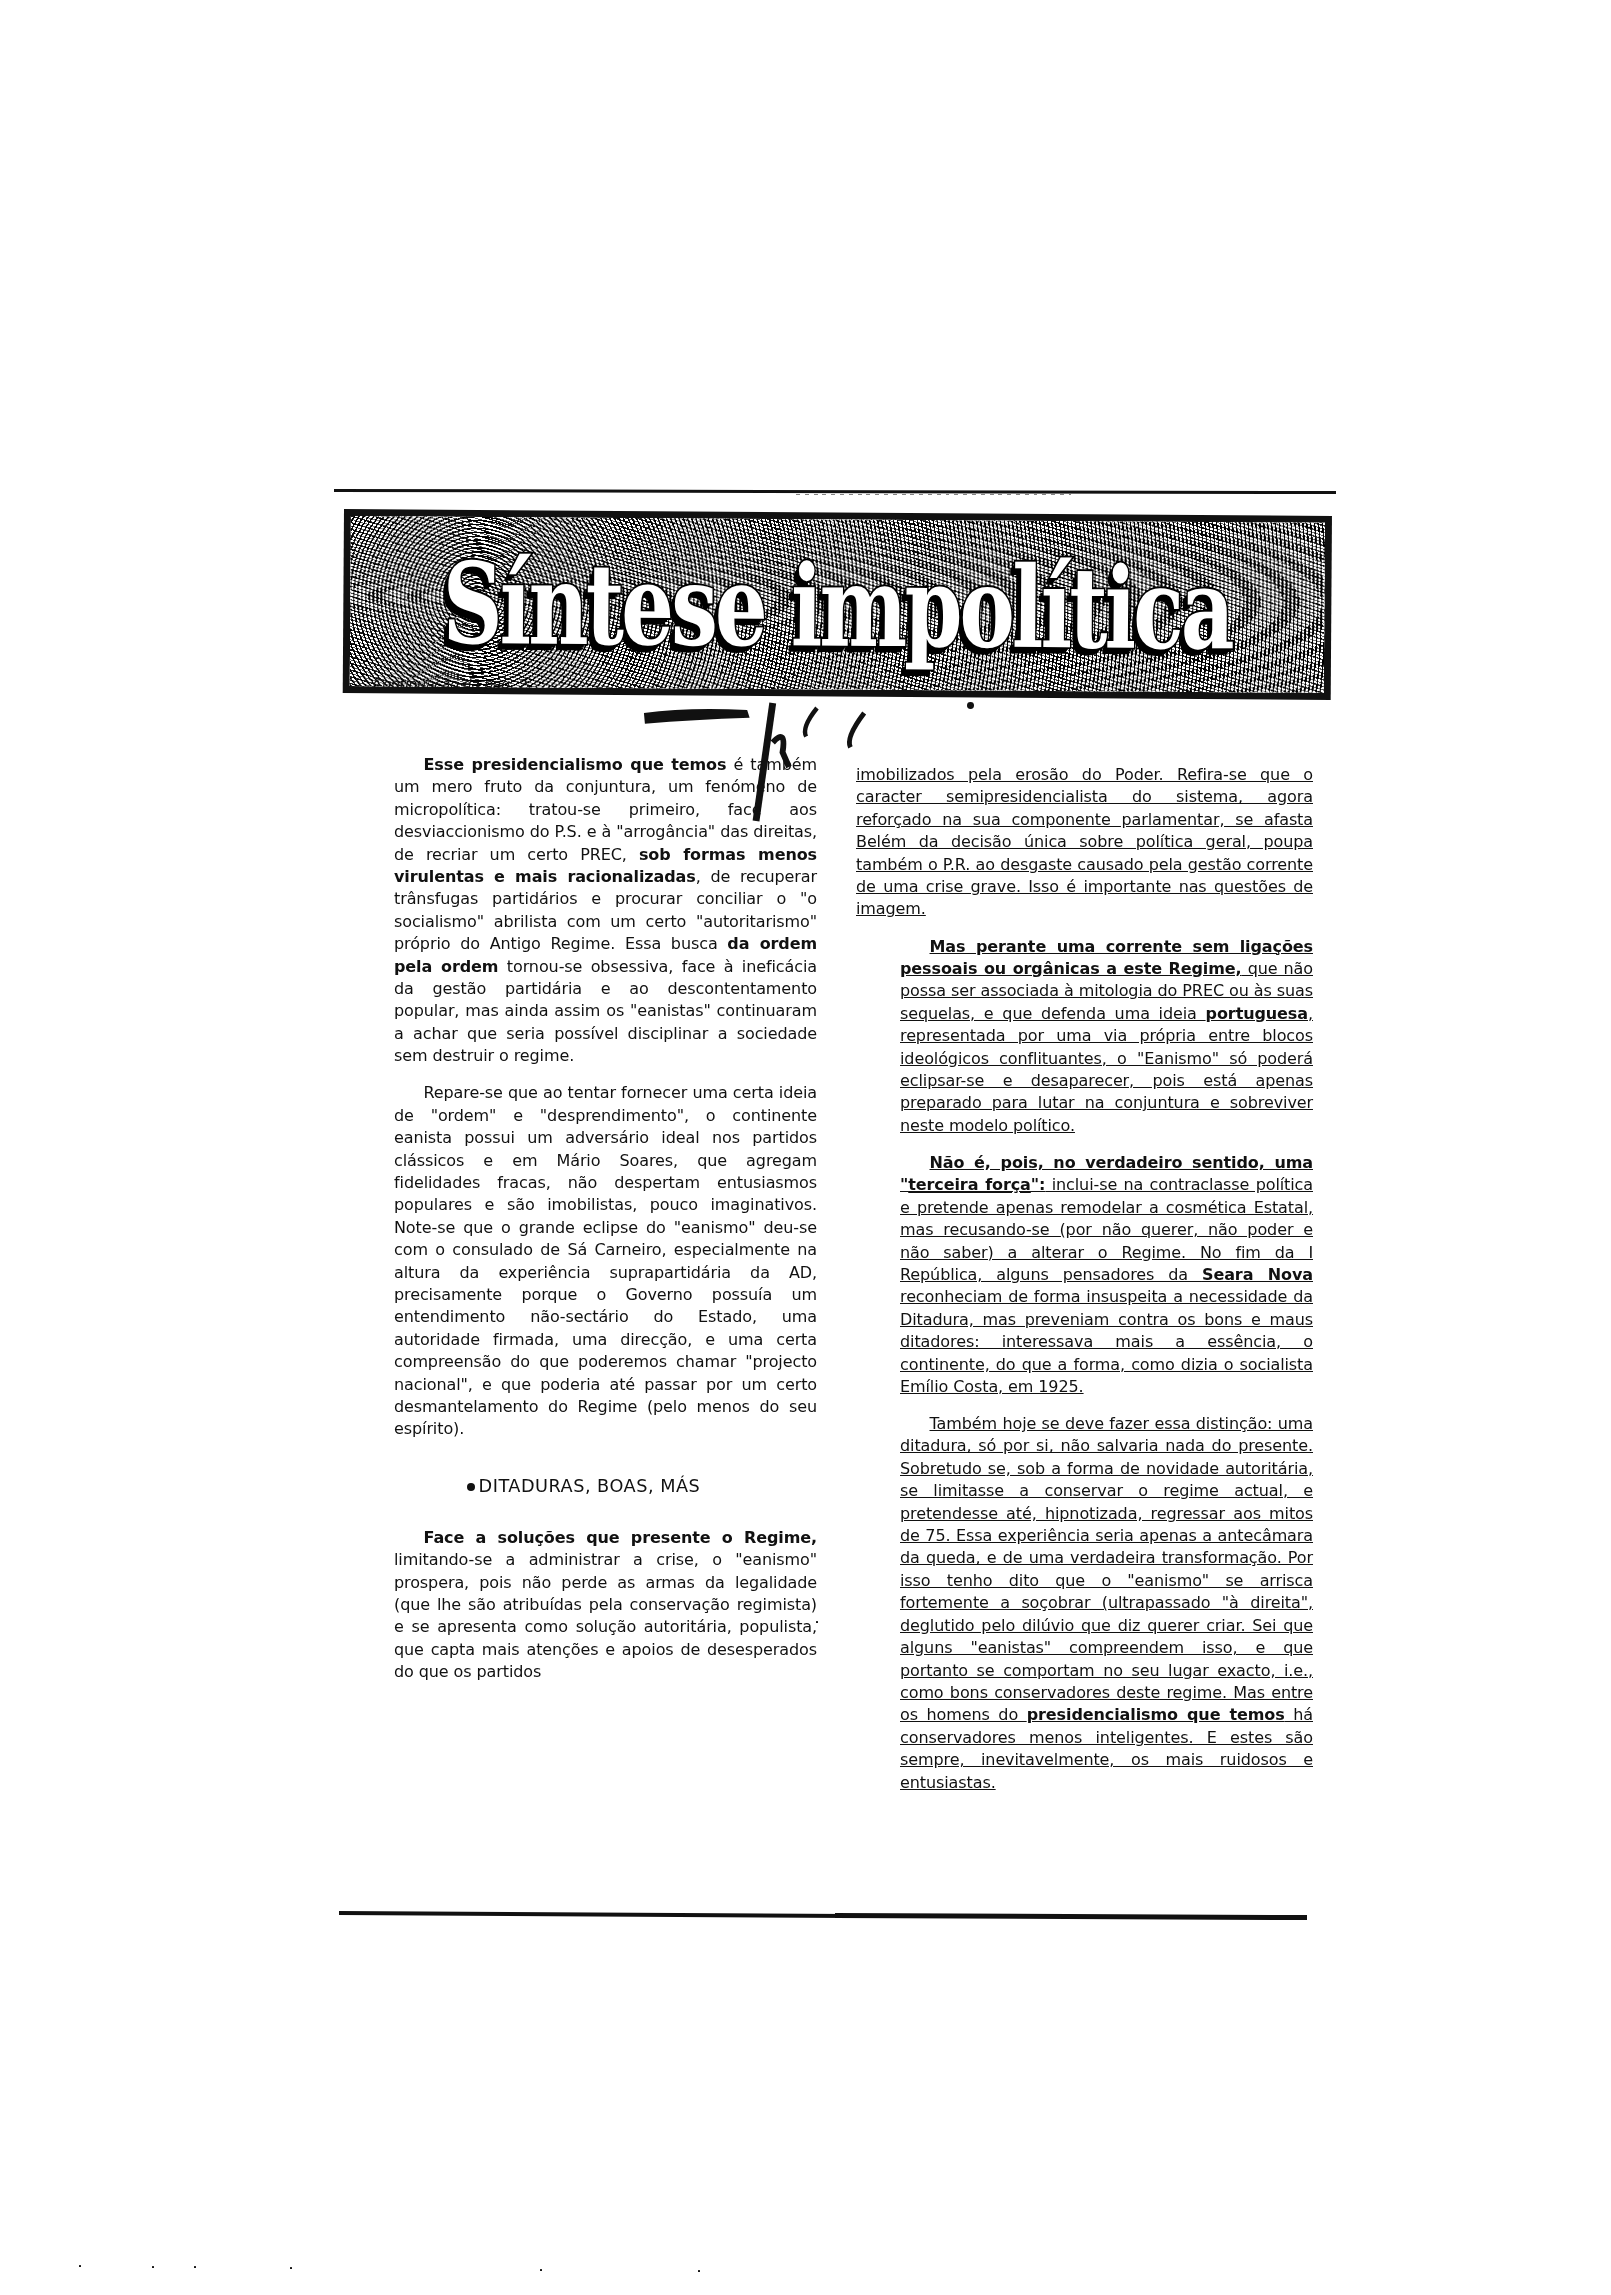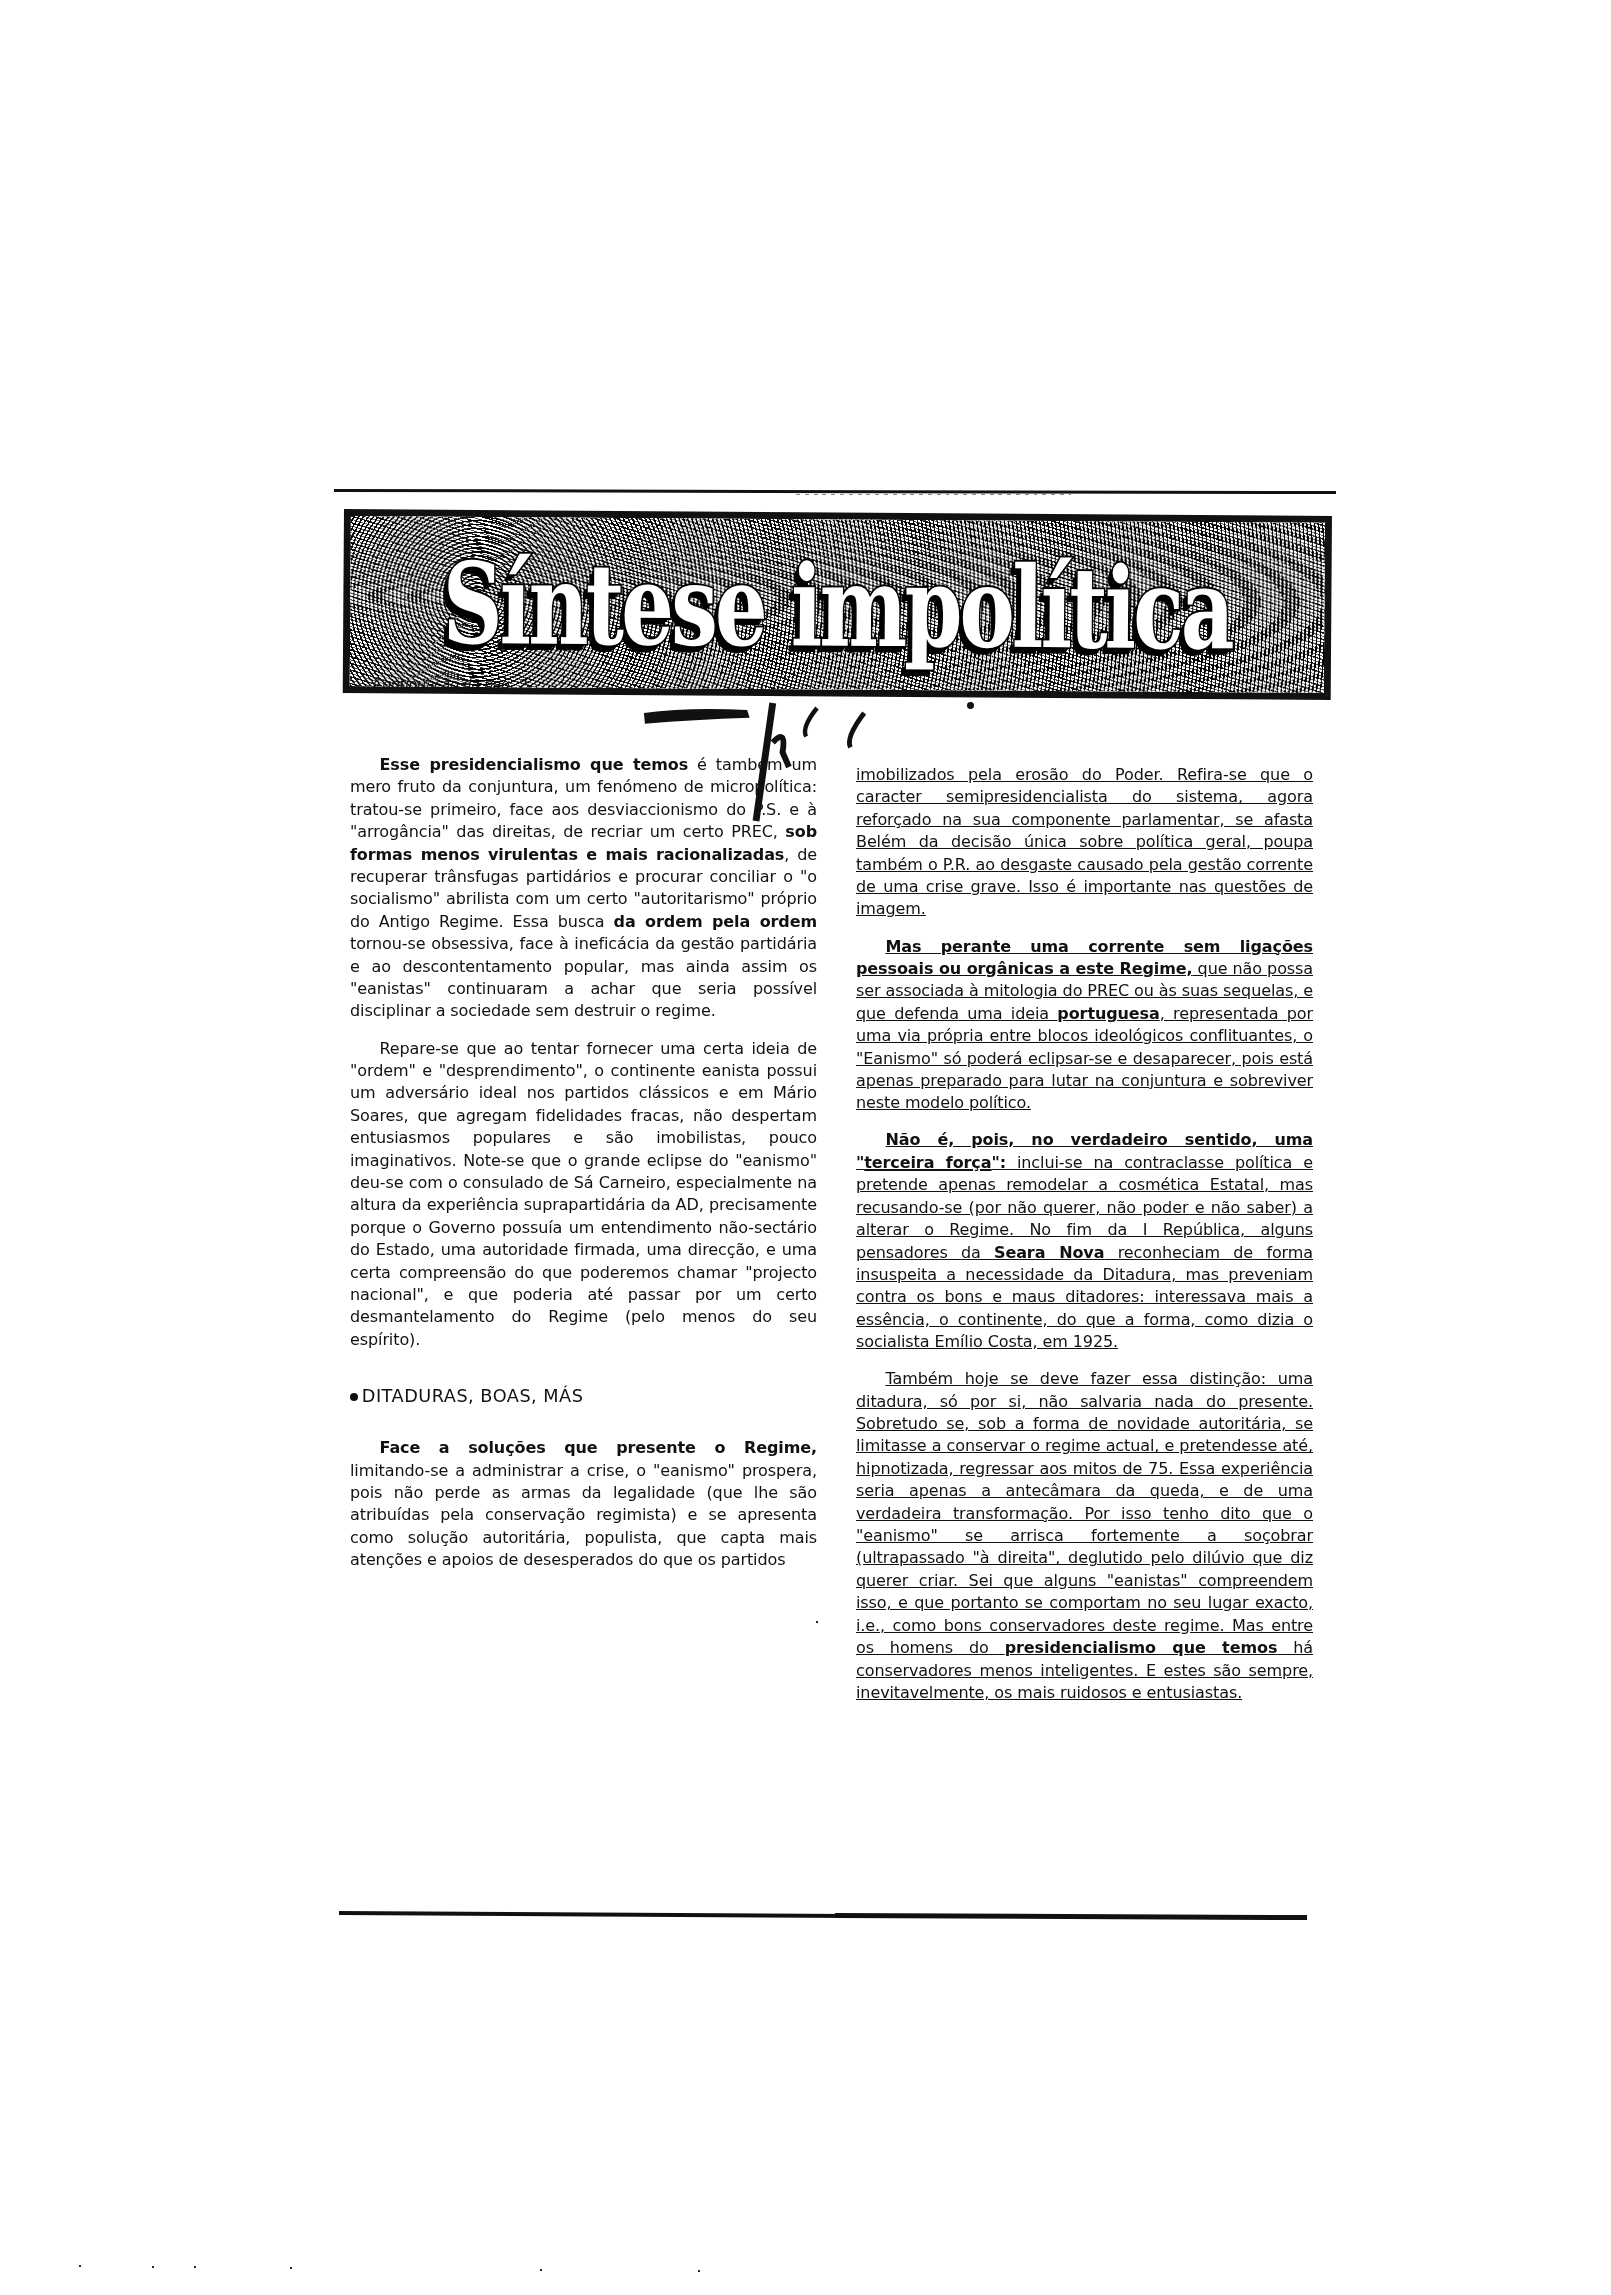--- a/index.html
+++ b/index.html
@@ -14,26 +14,26 @@
       repeating-linear-gradient(17deg, #fff 0 2px, #333 2px 3.4px, #eee 3.4px 5.4px, #555 5.4px 6.4px),
       repeating-linear-gradient(-63deg, rgba(255,255,255,.8) 0 1.5px, rgba(0,0,0,.7) 1.5px 2.5px, rgba(255,255,255,.6) 2.5px 4.4px);
     background-blend-mode: normal, multiply, normal, screen;
     filter: contrast(1.6);
   }
   .banner-title { position: absolute; left: 0; right: 0; top: 45px; text-align: center; font-family: "DejaVu Serif", serif; font-weight: bold; font-size: 83px; letter-spacing: -2.9px; color: #fff; transform: scaleY(1.35); -webkit-text-stroke: 2.9px #000; paint-order: stroke fill; text-shadow: -2.9px 2.9px 0 #000, -4.9px 4.9px 0 #000; }
   .continuation { position: absolute; left: 373px; top: 676px; font-style: italic; font-size: 14px; letter-spacing: -0.2px; }
   .hand-mark { position: absolute; }
   .col { position: absolute; font-size: 16px; line-height: 22.4px; text-align: justify; letter-spacing: -0.1px; }
   .col p { margin: 0 0 14.7px 0; text-indent: 0; }
-  .col p.indent { text-indent: 29.5px; }
+  .col p.indent { text-indent: 29.5px; margin-left: 44px; }
   .col-left { left: 350px; top: 754px; width: 467px; }
   .col-right { left: 856px; top: 764px; width: 457px; text-decoration: underline; }
   .b { font-weight: bold; }
   .u { text-decoration: underline; text-decoration-thickness: 2px; }
-  .subhead { font-size: 17.7px; font-weight: normal; letter-spacing: 0.5px; margin: 34px 0 29.5px 0 !important; }
+  .subhead { text-align: center; font-size: 17.7px; font-weight: normal; letter-spacing: 0.5px; margin: 34px 0 29.5px 0 !important; }
   .subhead .dot { display: inline-block; width: 7.9px; height: 7.9px; border-radius: 50%; background: #111; margin-right: 3.9px; vertical-align: middle; }
   .bottom-rule { position: absolute; height: 3.9px; background: #111; }
   .speck { position: absolute; width: 2px; height: 2px; background: #111; border-radius: 0.5px; }
 </style>
 </head>
 <body>
 
 <div class="top-rule"></div>
 <div class="top-rule-faint"></div>
 

